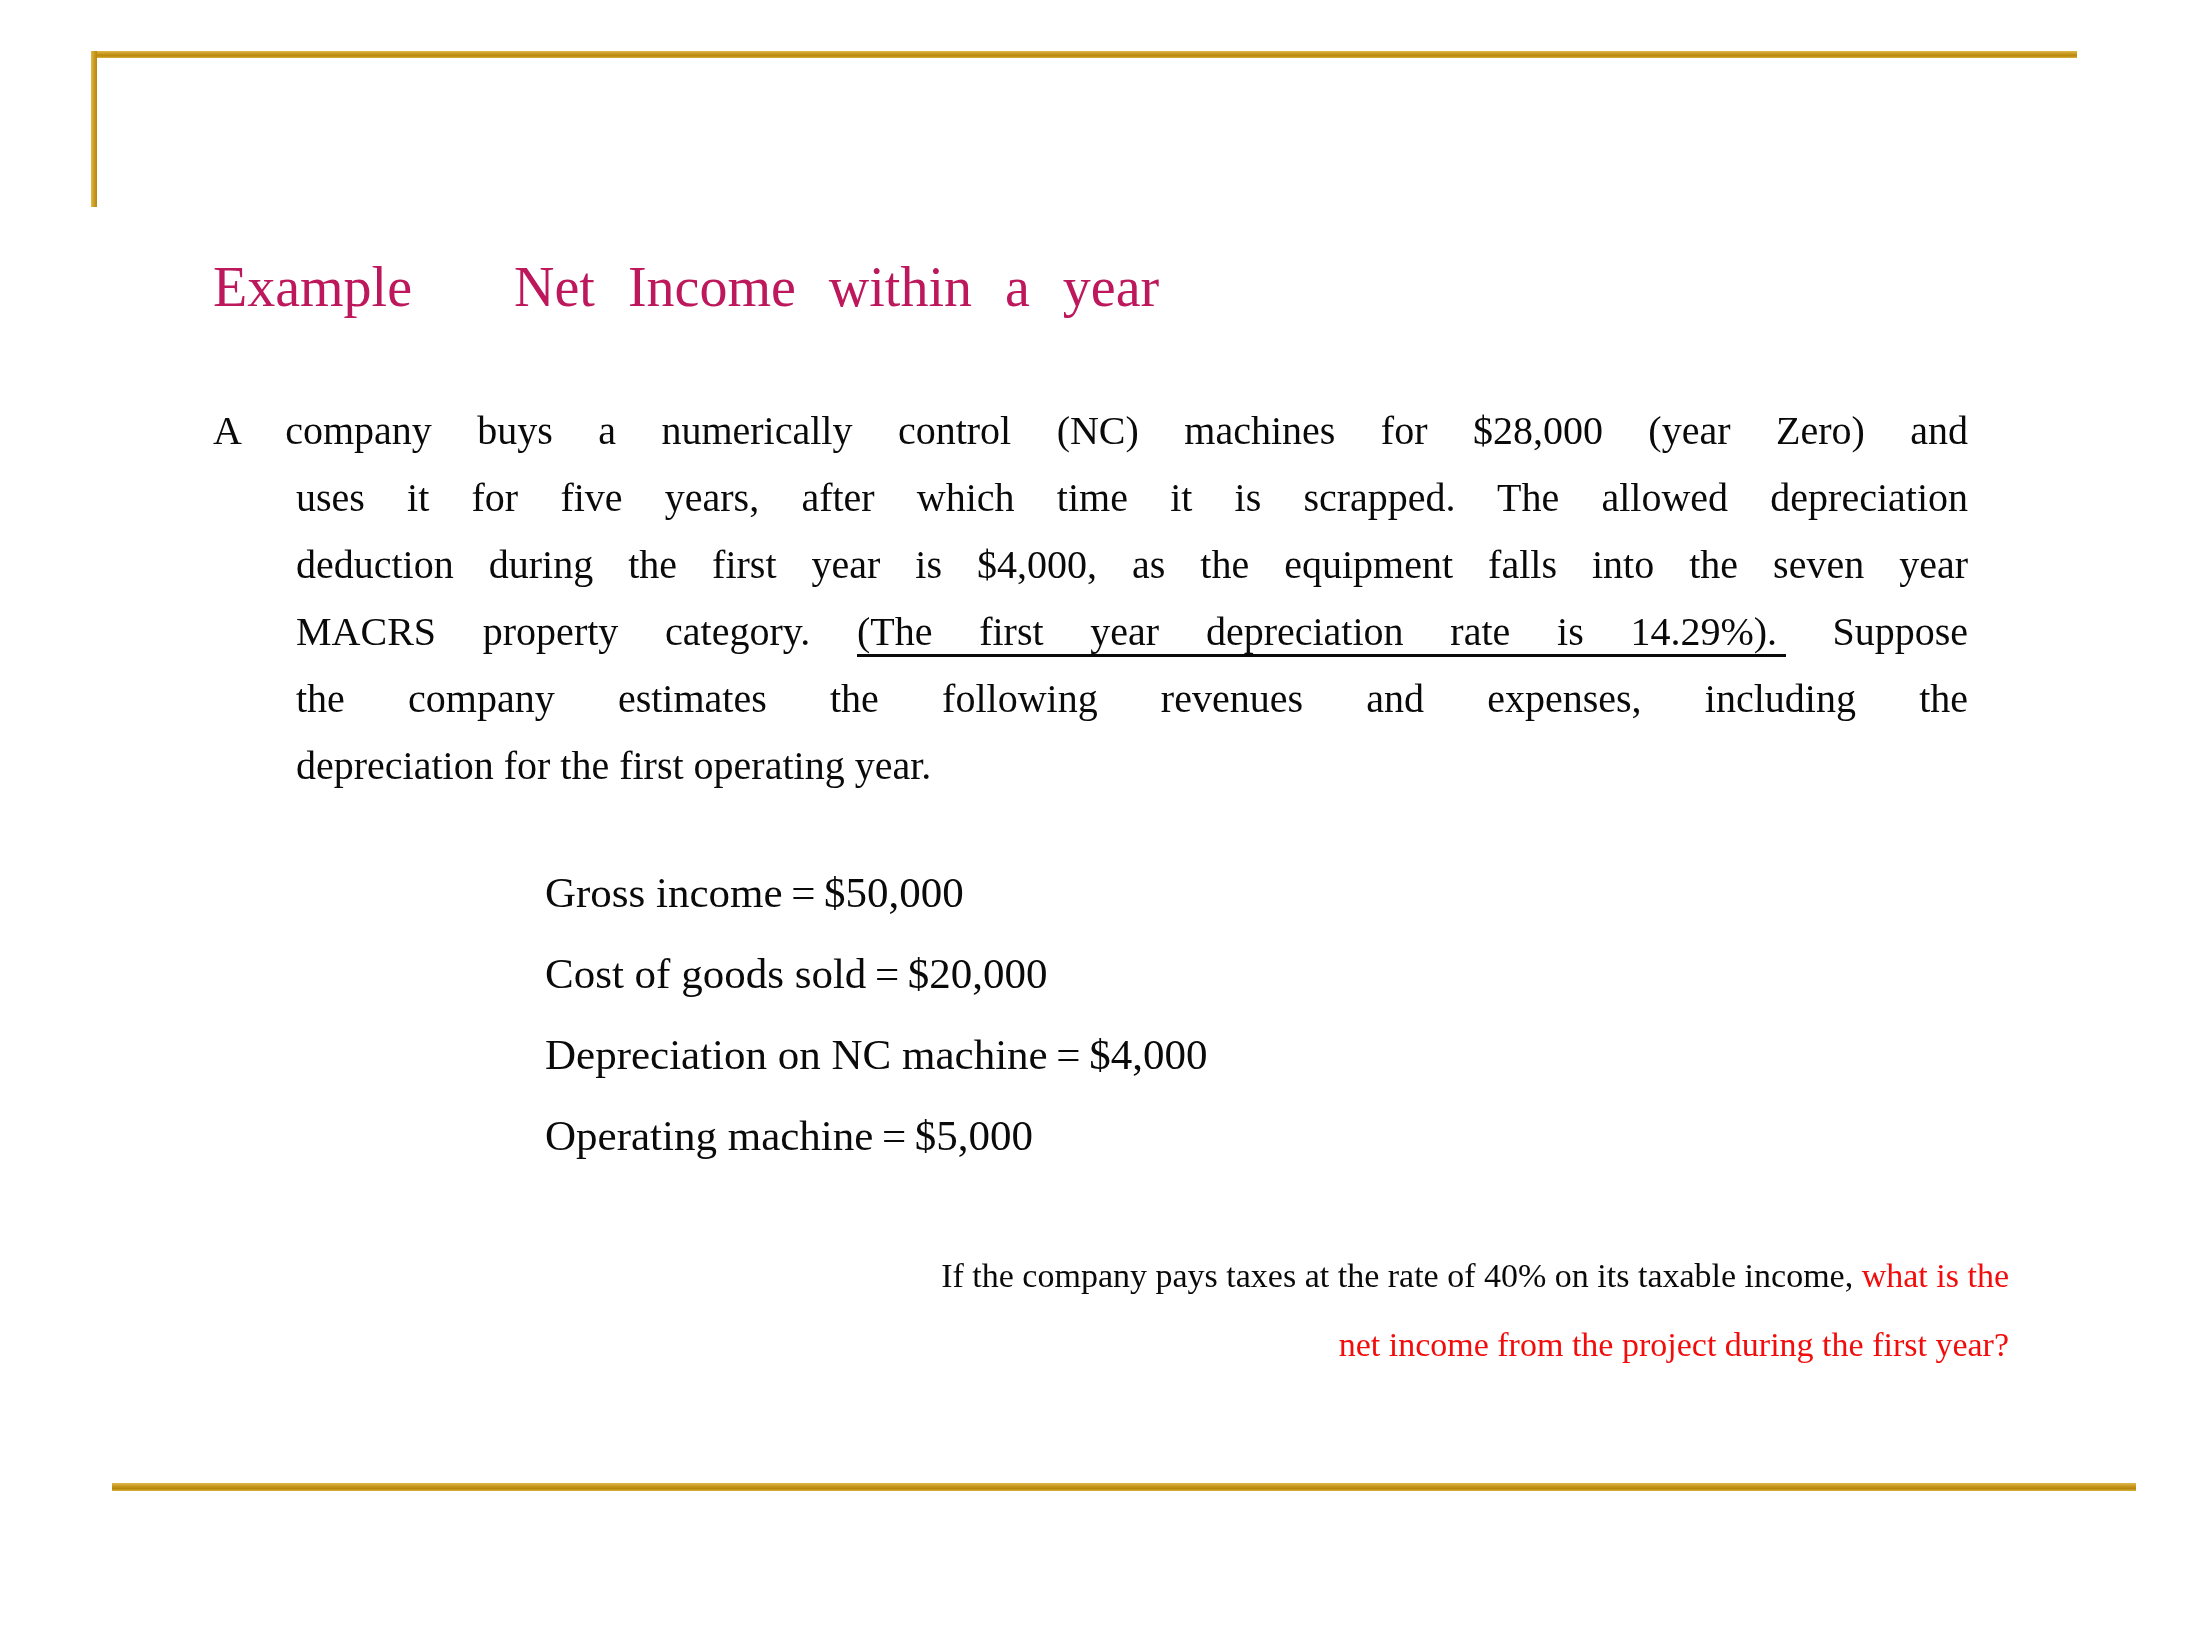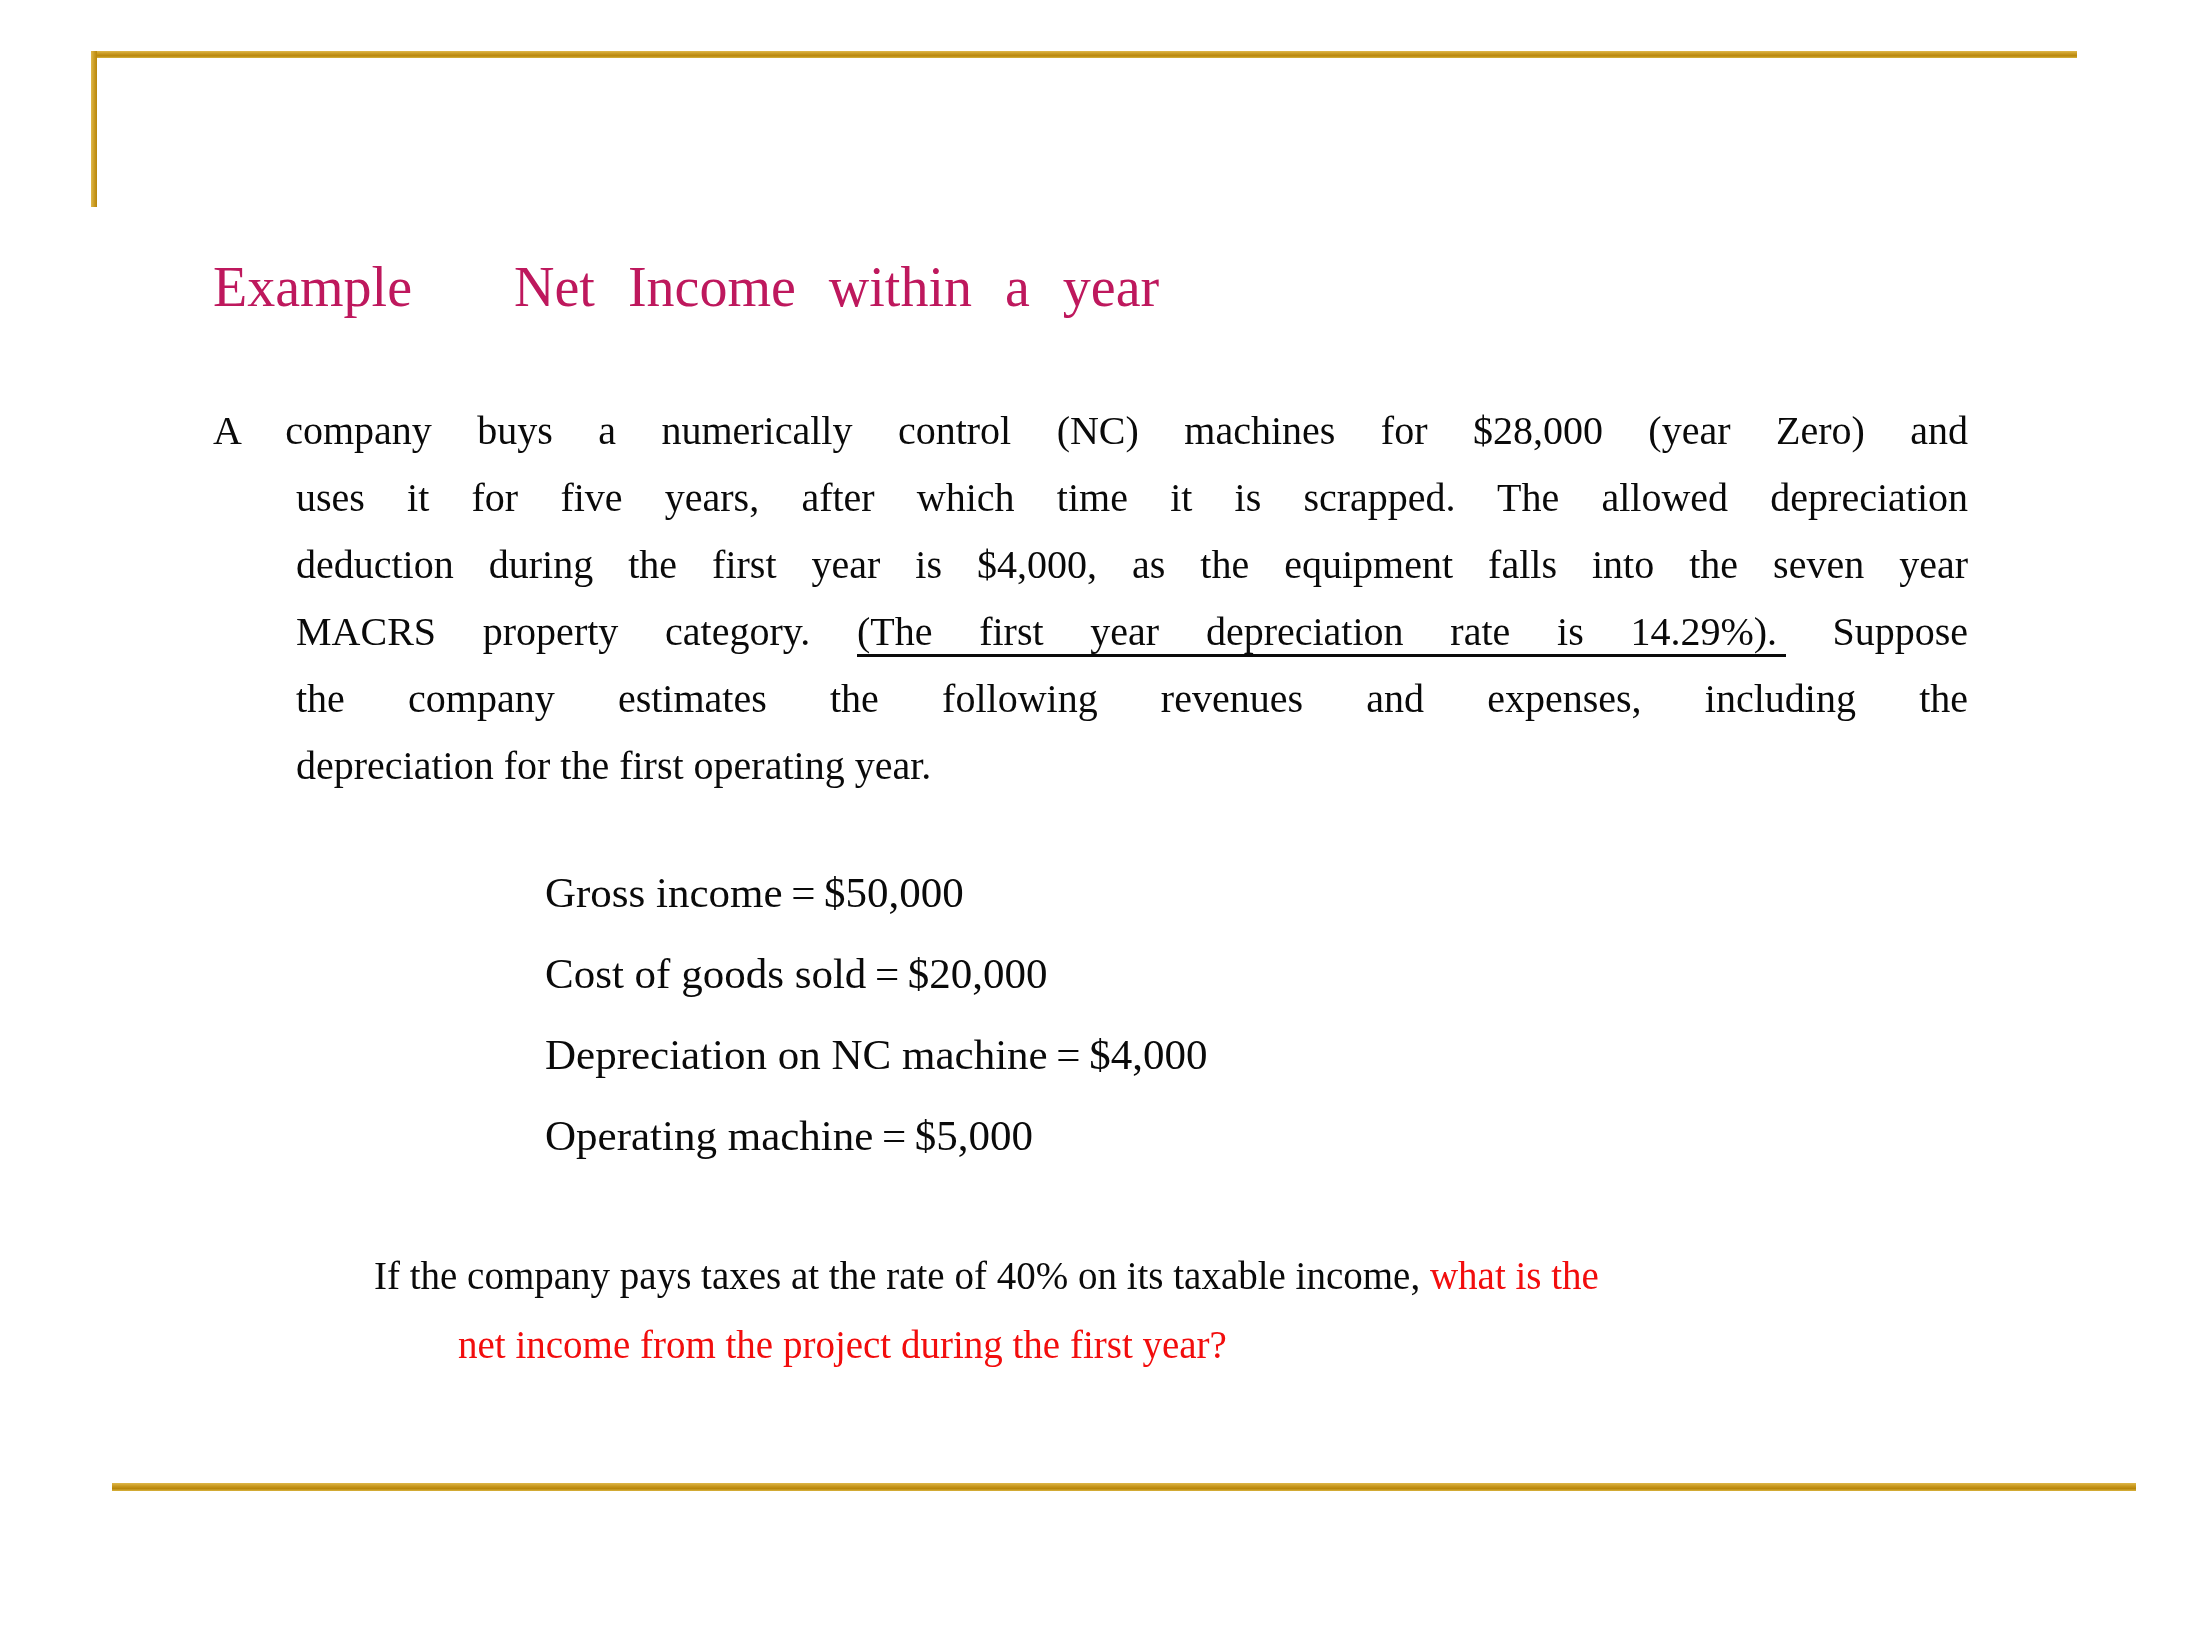--- a/index.html
+++ b/index.html
@@ -58,21 +58,22 @@
     font-size: 43px;
   }
   .figure-item { height: 81px; line-height: 81px; white-space: nowrap; }
   .figure-item .eq { padding: 0 8.6px; }
 
   
   .question {
     position: absolute;
     left: 374px; top: 1241px;
     width: 1635px;
-    font-size: 39px;
+    font-size: 34px;
+    text-align: right;
   }
   .q-line { line-height: 69px; }
   .q-line.second { padding-left: 84px; }
   .red { color: #f20d0d; }
 </style>
 </head>
 <body>
 
 <div class="slide">
 

